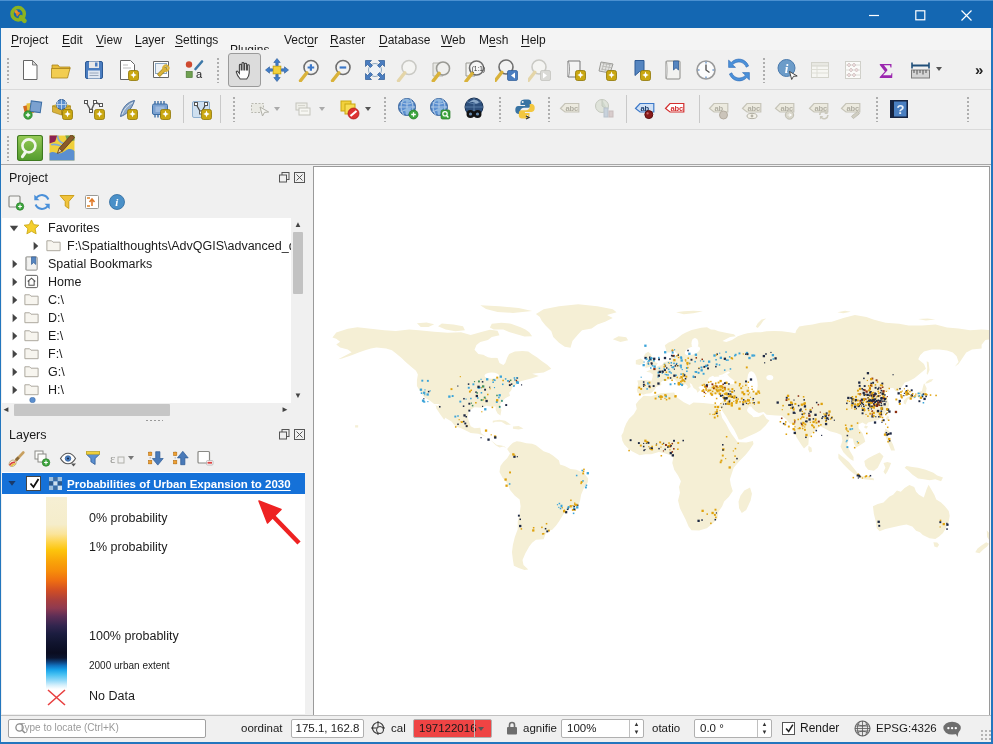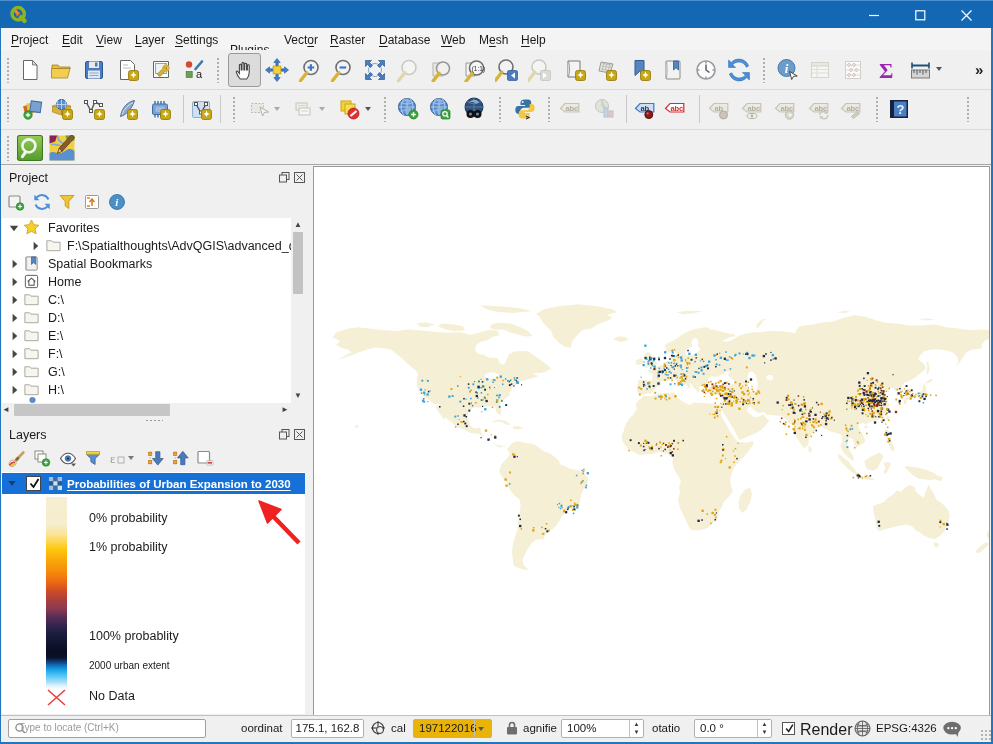--- a/index.html
+++ b/index.html
@@ -1741,38 +1741,38 @@
   </svg>
 <div class="txt" style="left:19px;top:722px;font-size:10px;color:#9a9a9a">Type to locate (Ctrl+K)</div>
 <div class="txt" style="left:241px;top:722px;font-size:11.5px">oordinat</div>
 <div class="abs" style="left:291px;top:719px;width:73px;height:19px;background:#fff;border:1px solid #b0b0b0;border-radius:2px;font-size:11.5px;color:#1a1a1a;text-align:center;line-height:17px;padding-left:0px;white-space:nowrap;overflow:hidden">175.1, 162.8</div>
 <svg class="ic" style="left:370px;top:720px" width="16" height="16" viewBox="0 0 16 16">
     <circle cx="8" cy="8" r="5.5" fill="none" stroke="#333" stroke-width="1.2"></circle>
     <path d="M8 1v14M1 8h14" stroke="#333" stroke-width="1"></path>
     <circle cx="10" cy="10" r="3.5" fill="#f0f0f0" stroke="#333"></circle>
   </svg>
 <div class="txt" style="left:391px;top:722px;font-size:11.5px">cal</div>
-<div class="abs" style="left:413px;top:719px;width:79px;height:19px;background:#eab308;border:1px solid #b0b0b0;border-radius:2px;font-size:11.5px;color:#1a1a1a;text-align:left;line-height:17px;padding-left:5px;white-space:nowrap;overflow:hidden">197122016</div>
+<div class="abs" style="left:413px;top:719px;width:79px;height:19px;background:#ef4444;border:1px solid #b0b0b0;border-radius:2px;font-size:11.5px;color:#1a1a1a;text-align:left;line-height:17px;padding-left:5px;white-space:nowrap;overflow:hidden">197122016</div>
 <div class="abs" style="left:474px;top:720px;width:17px;height:17px;border-left:1px solid #c0c0c0"></div>
 <div style="position:absolute;left:478px;top:727px;width:0;height:0;border-left:3.5px solid transparent;border-right:3.5px solid transparent;border-top:4.5px solid #555"></div>
 <svg class="ic" style="left:505px;top:720px" width="14" height="16" viewBox="0 0 14 16">
     <rect x="2" y="7" width="10" height="7.5" rx="1" fill="#6e6e6e"></rect>
     <path d="M4.5 7V5a2.5 2.5 0 0 1 5 0v2" fill="none" stroke="#6e6e6e" stroke-width="1.6"></path>
   </svg>
 <div class="txt" style="left:523px;top:722px;font-size:11.5px">agnifie</div>
 <div class="abs" style="left:561px;top:719px;width:83px;height:19px;background:#fff;border:1px solid #b0b0b0;border-radius:2px;font-size:11.5px;color:#1a1a1a;text-align:left;line-height:17px;padding-left:5px;white-space:nowrap;overflow:hidden">100%</div>
 <div class="abs" style="left:629px;top:720px;width:14px;height:17px;border-left:1px solid #c0c0c0;font-size:6px;color:#333;text-align:center;line-height:8px">▲<br>▼</div>
 <div class="txt" style="left:652px;top:722px;font-size:11.5px">otatio</div>
 <div class="abs" style="left:694px;top:719px;width:78px;height:19px;background:#fff;border:1px solid #b0b0b0;border-radius:2px;font-size:11.5px;color:#1a1a1a;text-align:left;line-height:17px;padding-left:5px;white-space:nowrap;overflow:hidden">0.0 °</div>
 <div class="abs" style="left:757px;top:720px;width:14px;height:17px;border-left:1px solid #c0c0c0;font-size:6px;color:#333;text-align:center;line-height:8px">▲<br>▼</div>
 <div class="abs" style="left:782px;top:722px;width:13px;height:13px;background:#fff;border:1px solid #555"></div>
 <svg class="ic" style="left:784px;top:723px" width="11" height="11" viewBox="0 0 13 13">
     <path d="M2.5 6.5l3 3.5 5-8" fill="none" stroke="#222" stroke-width="1.8"></path>
   </svg>
-<div class="txt" style="left:800px;top:721px;font-size:16px">Render</div>
+<div class="txt" style="left:800px;top:721px;font-size:12px">Render</div>
 <svg class="ic" style="left:854px;top:720px" width="17" height="17" viewBox="0 0 17 17">
     <circle cx="8.5" cy="8.5" r="7.5" fill="#e8e8e8" stroke="#555" stroke-width="1"></circle>
     <path d="M1 8.5h15M8.5 1v15M3 4a10 10 0 0 0 11 0M3 13a10 10 0 0 1 11 0M5.7 1.6a12 12 0 0 0 0 13.8M11.3 1.6a12 12 0 0 1 0 13.8" stroke="#555" stroke-width="0.8" fill="none"></path>
     <path d="M2 6h13M2 11h13" stroke="#555" stroke-width="0.8"></path>
   </svg>
 <div class="txt" style="left:876px;top:722px;font-size:11.5px">EPSG:4326</div>
 <svg class="ic" style="left:941px;top:720px" width="24" height="19" viewBox="0 0 26 20">
     <ellipse cx="12" cy="8.5" rx="9.5" ry="7" fill="#6e6e6e"></ellipse>
     <path d="M15 13l3 5 1-6z" fill="#6e6e6e"></path>
     <circle cx="8" cy="8.5" r="1.3" fill="#fff"></circle>

